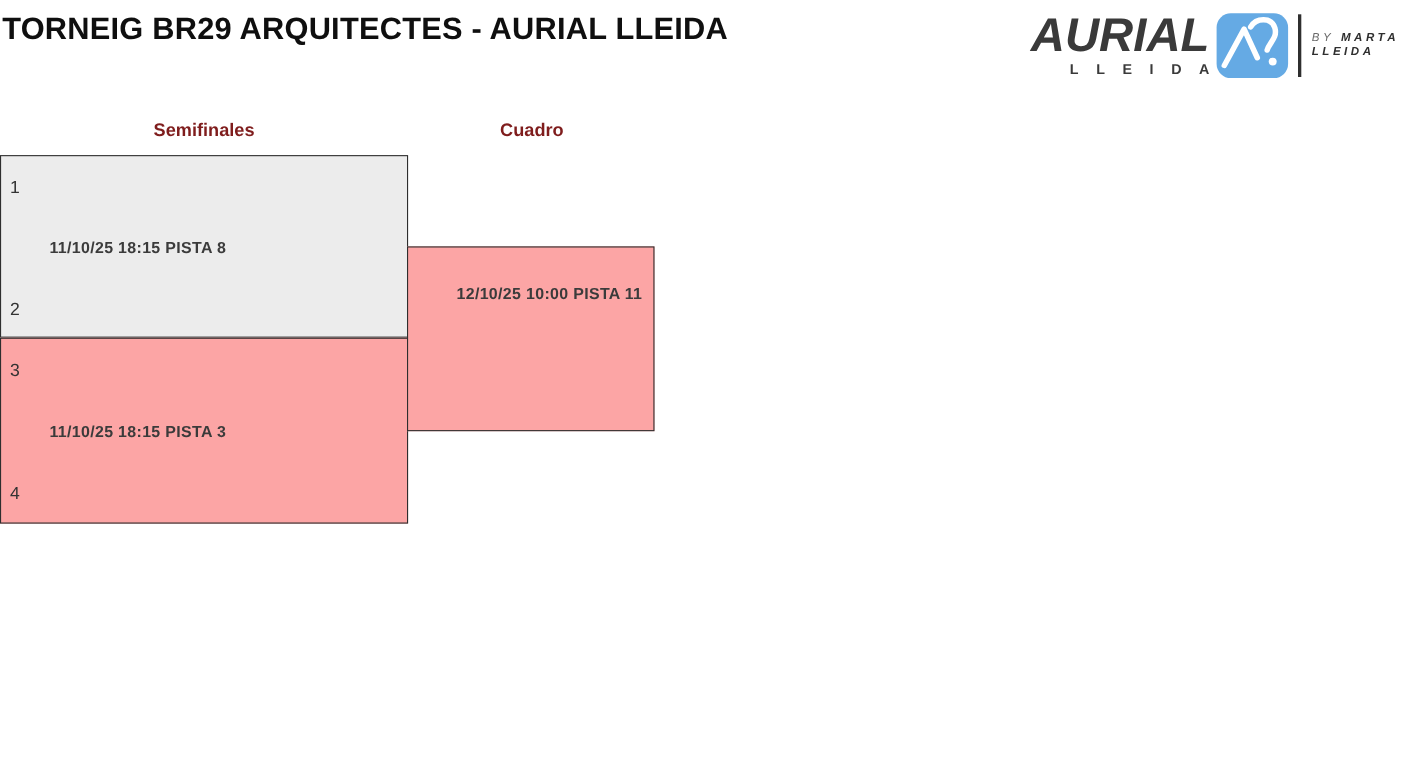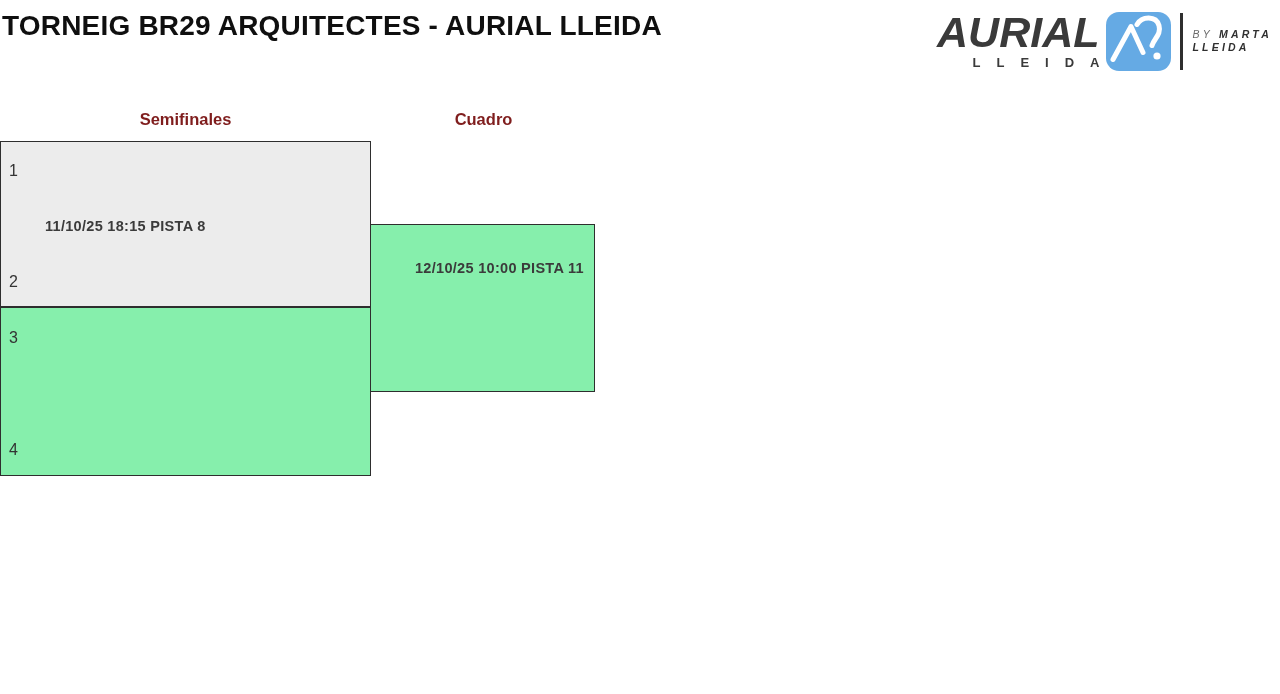--- a/index.html
+++ b/index.html
@@ -101,21 +101,21 @@
     font-size: 16.5px;
     font-weight: 700;
     color: #7f1d1d;
   }
   .round-label.semis { left: 0; width: 371px; }
   .round-label.final { left: 371px; width: 225px; }
 
   .match {
     position: absolute;
     border: 1.5px solid #2e2e2e;
-    background: #86efac;
+    background: #fca5a5;
   }
   .match.sf1 {
     left: 0; top: 141px; width: 371px; height: 166px;
     background: #ececec;
   }
   .match.sf2 {
     left: 0; top: 307px; width: 371px; height: 169px;
   }
   .match.final-box {
     left: 370px; top: 224px; width: 225px; height: 168px;
@@ -181,18 +181,19 @@
 <div class="round-label final">Cuadro</div>
 
 <div class="match sf1">
   <span class="seed top">1</span>
   <span class="schedule">11/10/25 18:15 PISTA 8</span>
   <span class="seed bottom">2</span>
 </div>
 
 <div class="match sf2">
   <span class="seed top">3</span>
+  <span class="schedule">11/10/25 18:15 PISTA 3</span>
   <span class="seed bottom">4</span>
 </div>
 
 <div class="match final-box">
   <span class="schedule">12/10/25 10:00 PISTA 11</span>
 </div>
 
 </body></html>

